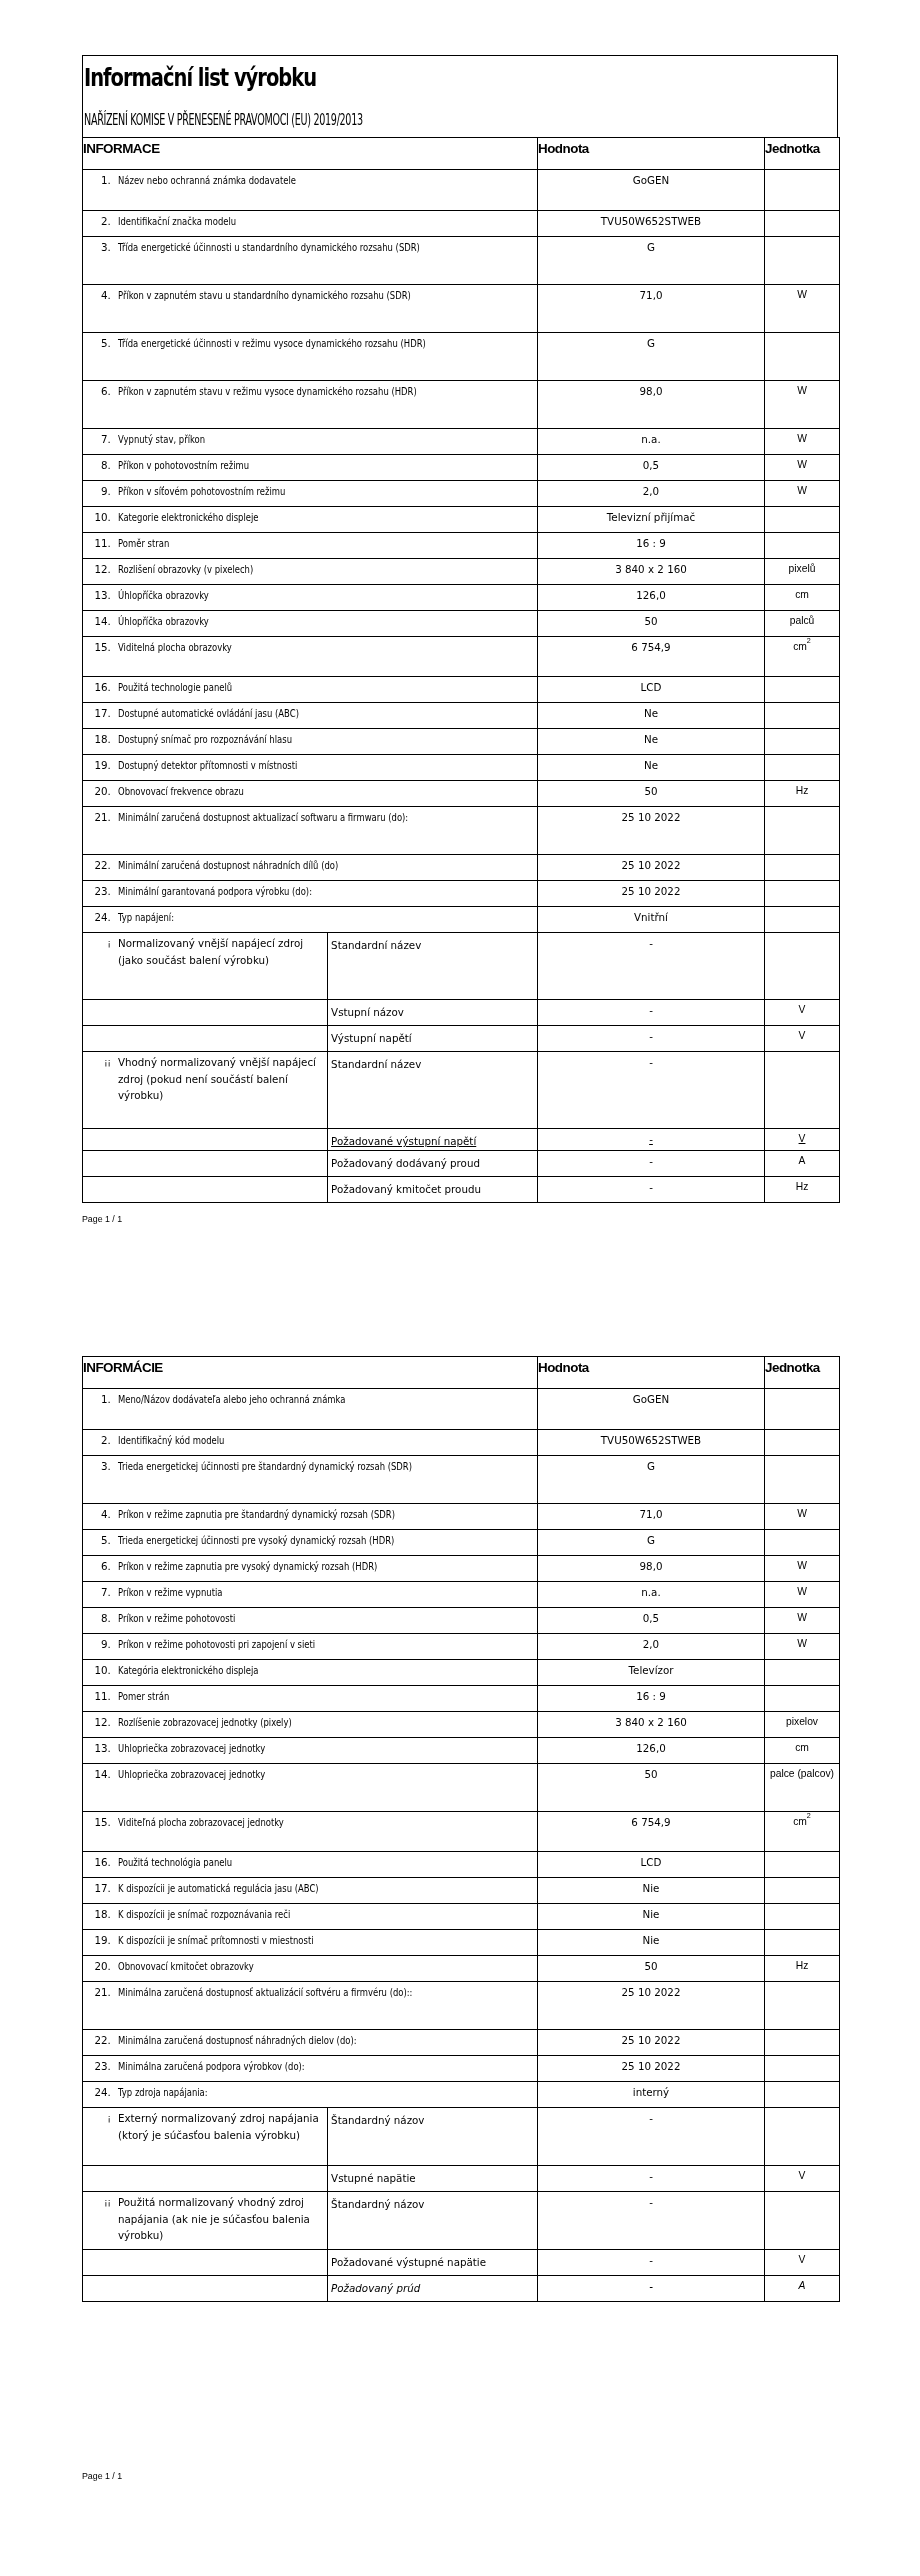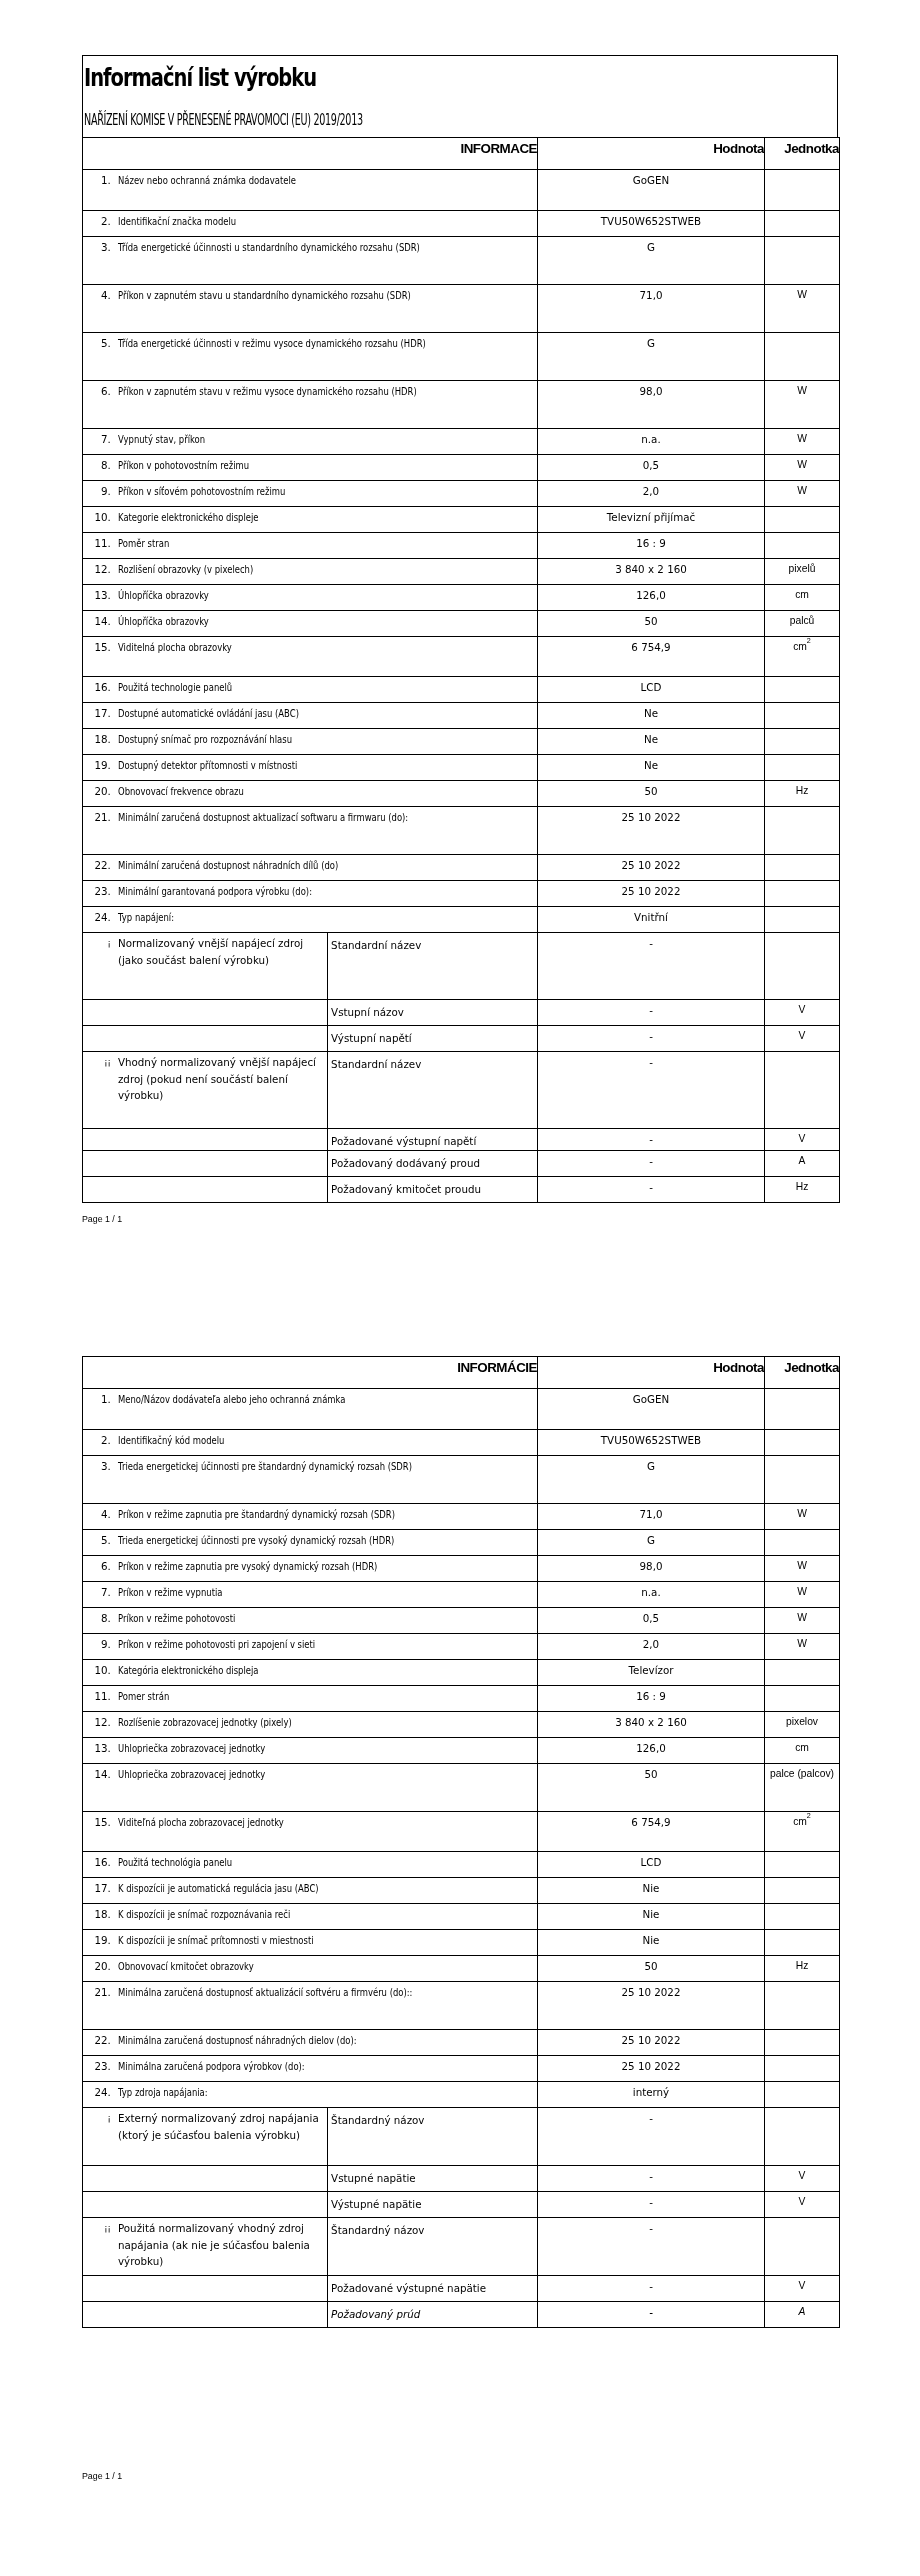--- a/index.html
+++ b/index.html
@@ -4,21 +4,21 @@
 <style>
   html, body { margin:0; padding:0; background:#ffffff; }
   body { width:920px; height:3904px; position:relative; overflow:hidden; font-family:"DejaVu Sans", sans-serif; color:#000; }
   .page { position:absolute; left:0; width:920px; height:1301px; }
   .sheet { position:absolute; left:82px; top:55px; width:756px; }
   .titlebox { height:82px; border:1px solid #000; border-bottom:none; border-top-width:1.5px; box-sizing:border-box; position:relative; }
   .title { position:absolute; left:1px; top:7.2px; font-family:"DejaVu Sans", sans-serif; font-weight:bold; font-size:25px; letter-spacing:-1.3px; white-space:nowrap; transform:scaleX(0.78); transform-origin:left top; }
   .subtitle { position:absolute; left:1px; top:55px; font-size:15.5px; letter-spacing:-0.5px; white-space:nowrap; transform:scaleX(0.62); transform-origin:left top; }
   table { border-collapse:collapse; width:756px; table-layout:fixed; }
   td, th { border:0.8px solid #000; padding:0; vertical-align:top; font-size:10.3px; overflow:hidden; }
-  th { font-family:"Liberation Sans", sans-serif; font-weight:bold; font-size:13.4px; letter-spacing:-0.5px; text-align:right; vertical-align:top; padding-top:3.1px;padding-left:8px; }
+  th { font-family:"Liberation Sans", sans-serif; font-weight:bold; font-size:13.4px; letter-spacing:-0.5px; text-align:left; vertical-align:top; padding-top:3.1px; }
   th.unit-h { overflow:visible; white-space:nowrap; }
   tr.thick td { border-top-width:1.5px; }
   .info { padding-left:7.2px; }
   .num { display:inline-block; width:20.6px; text-align:right; margin-right:7.2px; }
   .lbl-wrap { display:flex; align-items:flex-start; line-height:16.5px; padding-top:2.1px; }
   .txt { flex:1; padding-right:3.1px; transform:scaleX(0.82); transform-origin:left top; width:122%; }
   .val { text-align:center; line-height:16.5px; padding-top:2.1px; }
   .unit { text-align:center; line-height:16.5px; padding-top:2.1px; font-family:"Liberation Sans", sans-serif; }
   .sub-cell { padding-left:3.1px; line-height:16.5px; padding-top:4px; }
   .sup { position:relative; top:-7.2px; font-size:7.2px; }
@@ -478,21 +478,21 @@
                 </div>
               </td>
               <td class="sub-cell">Standardní název</td>
               <td>
                 <div class="val">-</div>
               </td>
               <td>
                 <div class="unit"></div>
               </td>
             </tr>
-            <tr style="height: 15px;">
+            <tr style="height: 15px; text-decoration: underline;">
               <td></td>
               <td class="sub-cell">Požadované výstupní napětí</td>
               <td>
                 <div class="val">-</div>
               </td>
               <td>
                 <div class="unit">V</div>
               </td>
             </tr>
             <tr style="height: 26px;">
@@ -938,30 +938,20 @@
             <tr style="height: 26px;">
               <td></td>
               <td class="sub-cell">Vstupné napätie</td>
               <td>
                 <div class="val">-</div>
               </td>
               <td>
                 <div class="unit">V</div>
               </td>
             </tr>
-            <tr style="height: 26px;">
-              <td></td>
-              <td class="sub-cell">Výstupné napätie</td>
-              <td>
-                <div class="val">-</div>
-              </td>
-              <td>
-                <div class="unit">V</div>
-              </td>
-            </tr>
             <tr class="thick" style="height: 58px;">
               <td class="info">
                 <div class="lbl-wrap">
                   <span class="roman">¡¡</span>
                   <span class="txt" style="width:100%;transform:none">Použitá normalizovaný vhodný zdroj napájania (ak nie je súčasťou balenia výrobku)</span>
                 </div>
               </td>
               <td class="sub-cell">Štandardný názov</td>
               <td>
                 <div class="val">-</div>

